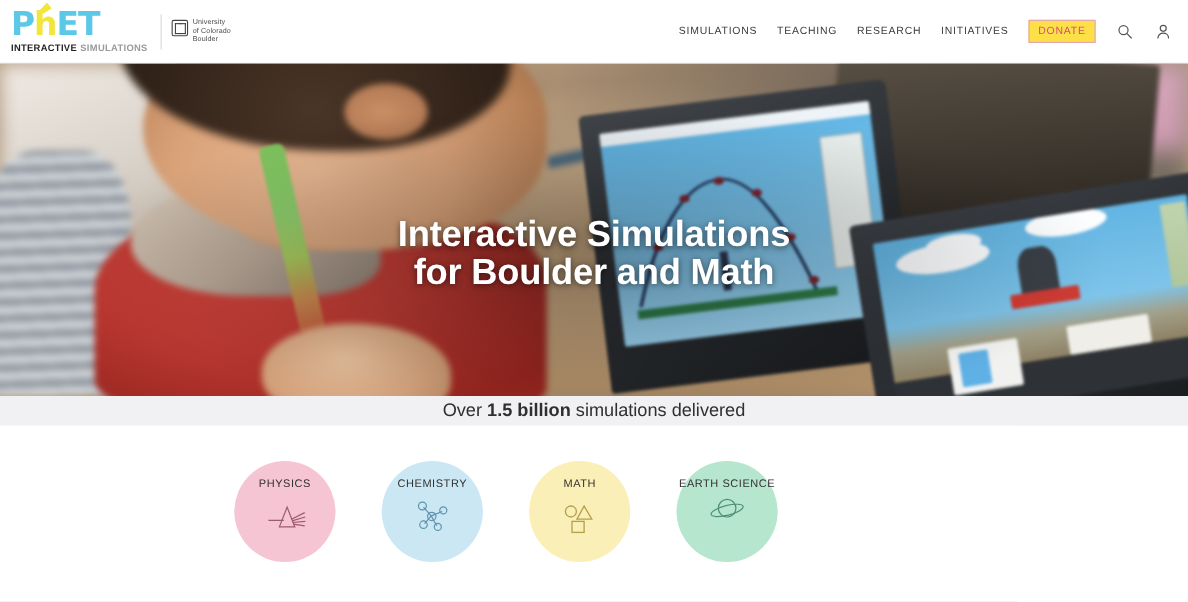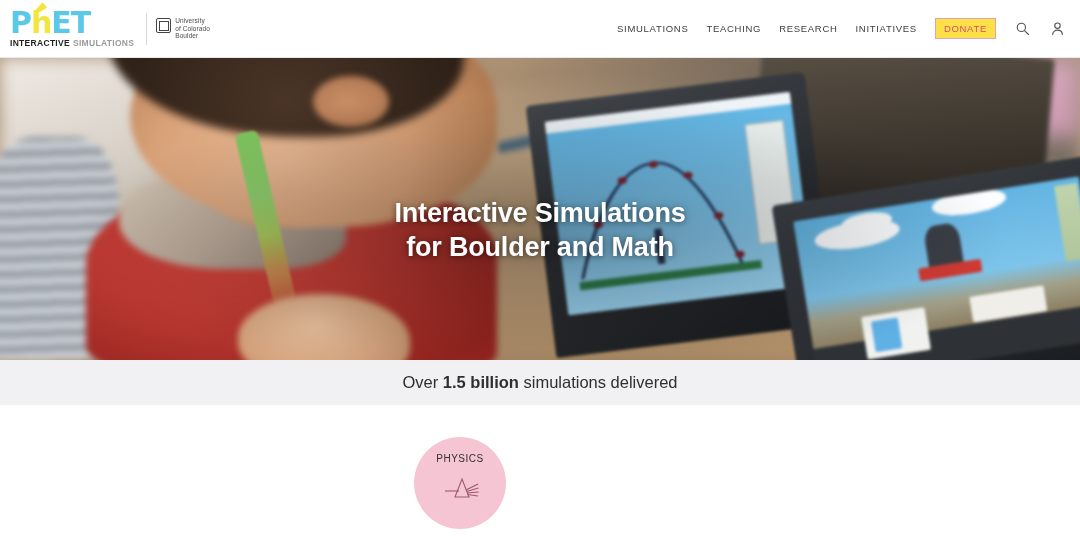--- a/index.html
+++ b/index.html
@@ -324,21 +324,21 @@
   }
 
   .hero-content {
     position: absolute; inset: 0;
     display: flex; flex-direction: column;
     align-items: center; justify-content: center;
     padding-top: 42px;
   }
   .hero-title {
     color: #ffffff;
-    font-size: 27px;
+    font-size: 33px;
     font-weight: bold;
     line-height: 34px;
     text-align: center;
     text-shadow: 0 1px 6px rgba(0,0,0,0.55);
     letter-spacing: -0.2px;
   }
   .explore-btn {
     margin-top: 15px;
     color: #ffffff;
     font-size: 10px;
@@ -347,21 +347,21 @@
     border: 1.6px solid #73a294;
     border-radius: 20px;
     padding: 8px 17px;
     background: rgba(0,0,0,0.08);
     cursor: pointer;
     text-shadow: 0 1px 3px rgba(0,0,0,0.4);
   }
 
   
   .stats-bar {
-    width: 1080px; height: 45px;
+    width: 1080px; height: 27px;
     background: #f1f1f3;
     display: flex; align-items: center; justify-content: center;
   }
   .stats-text {
     font-size: 16.5px;
     color: #2f2f2f;
     font-weight: normal;
   }
   .stats-text b { font-weight: bold; }
 
@@ -523,17 +523,52 @@
         <path d="M16 27 L23 9 L30 27 Z"></path>
         <line x1="6" y1="21" x2="20" y2="21"></line>
         <line x1="27" y1="20" x2="39" y2="14"></line>
         <line x1="27.5" y1="21.5" x2="39.5" y2="18"></line>
         <line x1="28" y1="23" x2="39.5" y2="22"></line>
         <line x1="28.5" y1="24.5" x2="39" y2="26"></line>
       </svg>
     </div>
   </div>
 
-
-
+  <div class="cat" style="background:#cbe7f4;">
+    <div class="cat-label">CHEMISTRY</div>
+    <div class="cat-icon">
+      <svg width="42" height="34" viewBox="0 0 42 34" fill="none" stroke="#5d93ad" stroke-width="1.1">
+        <line x1="13" y1="9" x2="20" y2="17"></line>
+        <line x1="20" y1="17" x2="30" y2="13"></line>
+        <line x1="20" y1="17" x2="14" y2="24"></line>
+        <line x1="20" y1="17" x2="25" y2="26"></line>
+        <circle cx="12" cy="8" r="3.6"></circle>
+        <circle cx="20.5" cy="17.5" r="3.8"></circle>
+        <circle cx="31" cy="12" r="3.2"></circle>
+        <circle cx="13" cy="25" r="3.4"></circle>
+        <circle cx="26" cy="27" r="3.2"></circle>
+      </svg>
+    </div>
+  </div>
+
+  <div class="cat" style="background:#faefb6;">
+    <div class="cat-label">MATH</div>
+    <div class="cat-icon">
+      <svg width="42" height="34" viewBox="0 0 42 34" fill="none" stroke="#b3a14d" stroke-width="1.2">
+        <circle cx="13" cy="13" r="5"></circle>
+        <path d="M25 8 L32 20 L18.5 20 Z"></path>
+        <rect x="14" y="22" width="11" height="10"></rect>
+      </svg>
+    </div>
+  </div>
+
+  <div class="cat" style="background:#b6e6ce;">
+    <div class="cat-label">EARTH SCIENCE</div>
+    <div class="cat-icon" style="margin-top:2px;">
+      <svg width="42" height="28" viewBox="0 0 42 28" fill="none" stroke="#4f8f74" stroke-width="1.1">
+        <circle cx="21" cy="13" r="8"></circle>
+        <ellipse cx="21" cy="15" rx="15" ry="4.4" transform="rotate(-14 21 15)"></ellipse>
+      </svg>
+    </div>
+  </div>
 
 
 </div>
 
 </body></html>

